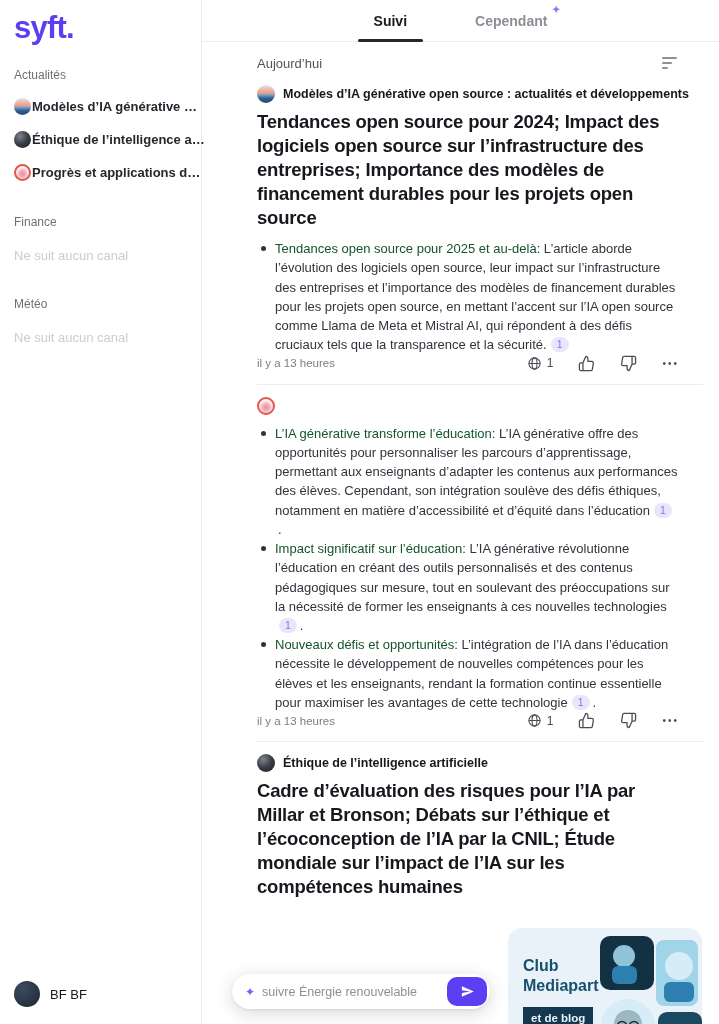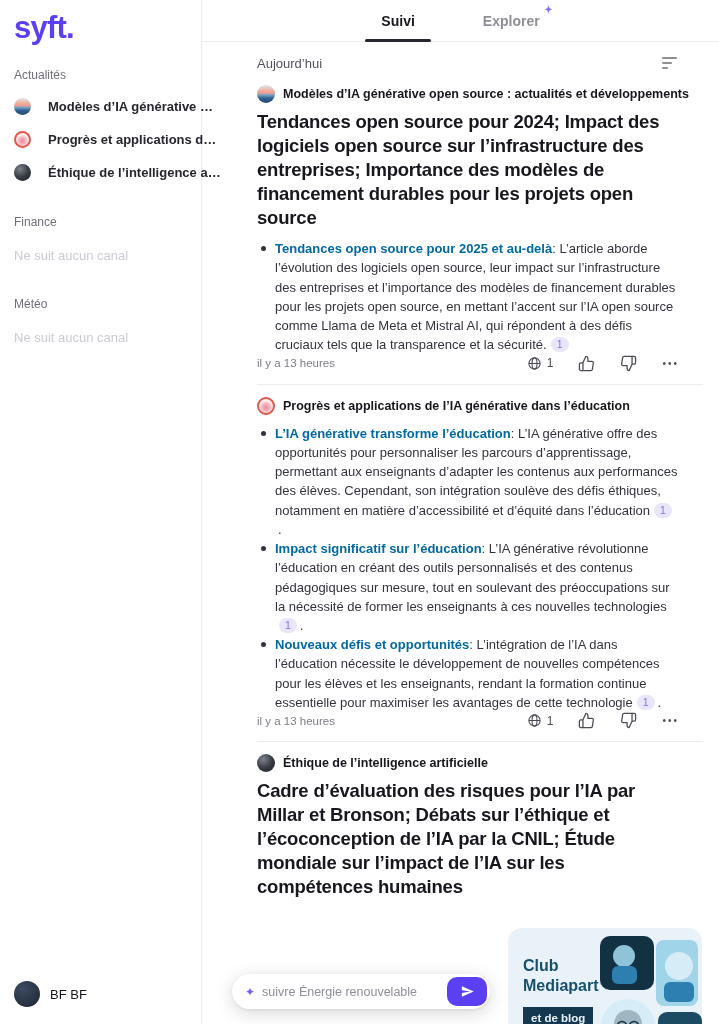--- a/index.html
+++ b/index.html
@@ -4,21 +4,21 @@
 <style>
   * { box-sizing: border-box; margin: 0; padding: 0; }
   html,body { background:#fff; }
   body { font-family: "Liberation Sans", sans-serif; }
   .app { position:relative; width:719px; height:1024px; background:#fff; overflow:hidden; }
 
   
   .sidebar { position:absolute; left:0; top:0; bottom:0; width:202px; border-right:1px solid #ececf0; padding:10px 12px 0 14px; }
   .logo { font-size:31px; font-weight:800; color:#5b3ff2; letter-spacing:-0.8px; cursor:pointer; }
   .sec-label { margin-top:24px; font-size:12px; color:#6f6f78; }
-  .chan { display:flex; align-items:center; gap:17px; margin-top:16px; font-size:13px; font-weight:700; color:#26262e; cursor:pointer; white-space:nowrap; }
+  .chan { display:flex; align-items:center; gap:1px; margin-top:16px; font-size:13px; font-weight:700; color:#26262e; cursor:pointer; white-space:nowrap; }
   .cicon { width:17px; height:17px; border-radius:50%; flex:none; }
   .icon-globe-sunset { background:linear-gradient(180deg,#dce8f1 0%,#f0b19c 30%,#ee9a8f 46%,#7aa6c8 54%,#2e5f8e 74%,#234a74 100%); }
   .icon-dark-sphere  { background:radial-gradient(circle at 35% 30%,#7d838e 0%,#3a3f47 48%,#17191f 100%); }
   .icon-red-ring     { background:radial-gradient(circle at 50% 60%,#ee8a9d 0%,#f4b3bf 34%,#fdf0f0 62%,#fff 100%); border:2px solid #e0584c; }
   .empty { margin-top:19px; font-size:13px; color:#cbcbd3; }
   .gap-lg { margin-top:34px; }
   .user { position:absolute; left:14px; bottom:17px; display:flex; align-items:center; gap:10px; font-size:13px; color:#17171e; cursor:pointer; }
   .avatar { width:26px; height:26px; border-radius:50%; background:radial-gradient(circle at 35% 30%,#3c4a60,#1d2533); }
 
   
@@ -38,21 +38,21 @@
   .sort i:nth-child(1){ width:15px; } .sort i:nth-child(2){ width:10px; } .sort i:nth-child(3){ width:6px; }
 
   .art-chan { display:flex; align-items:center; gap:8px; margin-top:12px; cursor:pointer; }
   .art-chan .cicon { width:18px; height:18px; }
   .art-chan .cname { font-size:12.5px; font-weight:700; color:#17171e; }
   .title { margin:7px 25px 0 0; font-size:18.5px; line-height:1.3; font-weight:700; color:#17171e; letter-spacing:-0.2px; cursor:pointer; }
   .bullets { margin:9px 25px 0 0; list-style:none; }
   .b { position:relative; padding-left:18px; font-size:13px; line-height:1.48; color:#33333d; }
   .b:first-child { margin-top:0; }
   .dot { position:absolute; left:4px; top:7px; width:5px; height:5px; border-radius:50%; background:#33333d; }
-  .lead { font-weight:700; color:#0369a1; }
+  .lead { font-weight:400; color:#14532d; }
   .cite { display:inline-block; background:#e9e6fb; color:#7f74f2; border-radius:999px; font-size:10.5px; line-height:15px; padding:0 6px; margin-left:4px; vertical-align:1px; cursor:pointer; }
   .after { margin-left:3px; }
   .art-footer { display:flex; align-items:center; justify-content:space-between; padding-right:24px; }
   .ts { font-size:11.5px; color:#7c7c86; }
   .actions { display:flex; align-items:center; gap:25px; }
   .src { display:flex; align-items:center; gap:5px; font-size:12px; color:#4b4b55; cursor:pointer; }
   .ic { display:inline-flex; cursor:pointer; color:#4b4b55; }
   .more { font-size:10px; letter-spacing:2px; color:#4b4b55; cursor:pointer; }
   .sep { border:none; border-top:1px solid #ececf0; margin-top:12px; }
 
@@ -78,47 +78,47 @@
 
   <aside class="sidebar">
     <div class="logo">syft.</div>
 
     <div class="sec-label" style="margin-top:22px;">Actualités</div>
     <div class="chan">
       <span class="cicon icon-globe-sunset"></span>
       <span>Modèles d’IA générative …</span>
     </div>
     <div class="chan">
+      <span class="cicon icon-dark-sphere"></span>
+      <span>Éthique de l’intelligence a…</span>
+    </div>
+    <div class="chan">
       <span class="cicon icon-red-ring"></span>
       <span>Progrès et applications d…</span>
-    </div>
-    <div class="chan">
-      <span class="cicon icon-dark-sphere"></span>
-      <span>Éthique de l’intelligence a…</span>
     </div>
 
     <div class="sec-label gap-lg">Finance</div>
     <div class="empty">Ne suit aucun canal</div>
 
     <div class="sec-label gap-lg">Météo</div>
     <div class="empty">Ne suit aucun canal</div>
 
     <div class="user">
       <span class="avatar"></span>
       <span>BF BF</span>
     </div>
   </aside>
 
   <div class="main">
     <header class="tabsbar">
       <div class="tab tab--active">
         <span>Suivi</span>
       </div>
       <div class="tab">
-        <span>Explorer</span>
+        <span>Cependant</span>
         <span class="spark">✦</span>
       </div>
     </header>
 
     <div class="feed">
       <div class="feed-top">
         <span class="date">Aujourd’hui</span>
         <span class="sort">
             <i></i>
             <i></i>
@@ -162,21 +162,20 @@
             </span>
             <span class="more">•••</span>
           </div>
         </div>
         <hr class="sep">
       </article>
 
       <article>
         <div class="art-chan">
           <span class="cicon icon-red-ring"></span>
-          <span class="cname">Progrès et applications de l’IA générative dans l’éducation</span>
         </div>
         <ul class="bullets">
           <li class="b">
             <span class="dot"></span><span class="lead">L’IA générative transforme l’éducation</span><span>: L’IA générative offre des opportunités pour personnaliser les parcours d’apprentissage, permettant aux enseignants d’adapter les contenus aux performances des élèves. Cependant, son intégration soulève des défis éthiques, notamment en matière d’accessibilité et d’équité dans l’éducation</span><span class="cite">1</span><span class="after">.</span>
           </li>
           <li class="b">
             <span class="dot"></span><span class="lead">Impact significatif sur l’éducation</span><span>: L’IA générative révolutionne l’éducation en créant des outils personnalisés et des contenus pédagogiques sur mesure, tout en soulevant des préoccupations sur la nécessité de former les enseignants à ces nouvelles technologies</span><span class="cite">1</span><span class="after">.</span>
           </li>
           <li class="b">
             <span class="dot"></span><span class="lead">Nouveaux défis et opportunités</span><span>: L’intégration de l’IA dans l’éducation nécessite le développement de nouvelles compétences pour les élèves et les enseignants, rendant la formation continue essentielle pour maximiser les avantages de cette technologie</span><span class="cite">1</span><span class="after">.</span>

